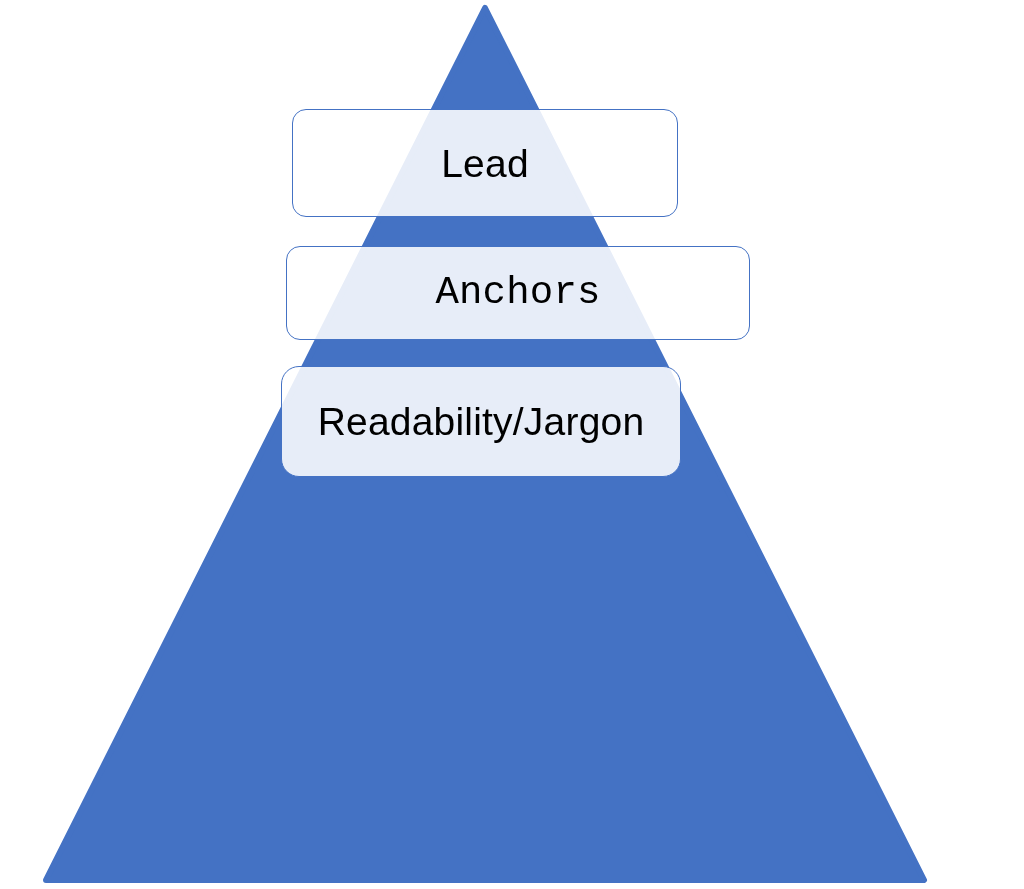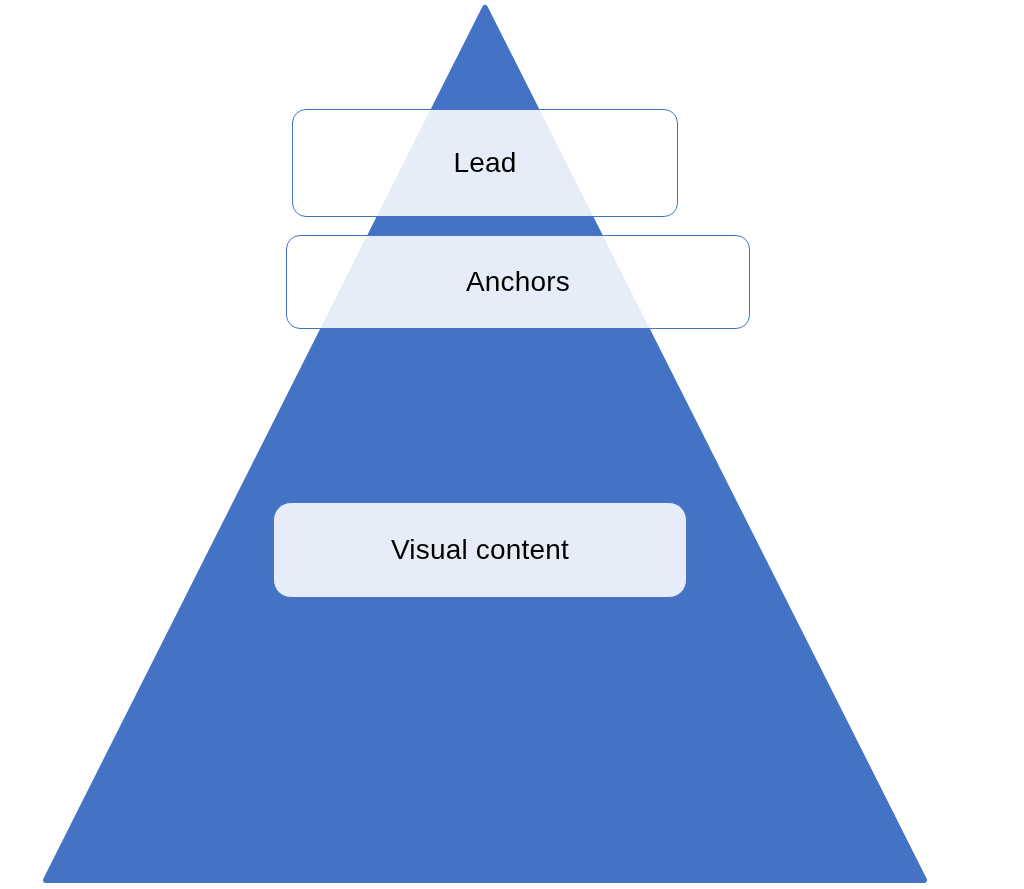--- a/index.html
+++ b/index.html
@@ -28,28 +28,28 @@
     box-sizing: border-box;
     background: rgba(255, 255, 255, 0.87);
     border: 1.5px solid #4472C4;
     border-radius: 16px;
     display: flex;
     align-items: center;
     justify-content: center;
   }
   .level-box .label {
     color: #000000;
-    font-size: 28px;
+    font-size: 39px;
     line-height: 1;
     white-space: nowrap;
     letter-spacing: 0.2px;
   }
   
   .lv1 { left: 292px; top: 109px; width: 386px; height: 108px; border-radius: 14px; }
-  .lv2 { left: 286px; top: 235px; width: 464px; height:  94px; border-radius: 14px; }
+  .lv2 { left: 286px; top: 246px; width: 464px; height:  94px; border-radius: 14px; font-family: Liberation Mono, monospace; }
   .lv3 { left: 281px; top: 366px; width: 400px; height: 111px; border-radius: 18px; }
   .lv4 { left: 273px; top: 502px; width: 414px; height:  96px; border-radius: 18px; }
   .lv5 { left: 272px; top: 625px; width: 414px; height: 105px; border-radius: 18px; }
 </style>
 </head>
 <body>
 
 <div class="canvas">
 
   <svg class="pyramid-svg" viewBox="0 0 1024 889" aria-hidden="true">
@@ -57,19 +57,19 @@
   </svg>
 
   <div class="level-box lv1">
     <span class="label">Lead</span>
   </div>
 
   <div class="level-box lv2">
     <span class="label">Anchors</span>
   </div>
 
+  <div class="level-box lv3">
+    <span class="label">Readability/Jargon</span>
+  </div>
 
-  <div class="level-box lv4">
-    <span class="label">Visual content</span>
-  </div>
 
 
 </div>
 
 </body></html>

